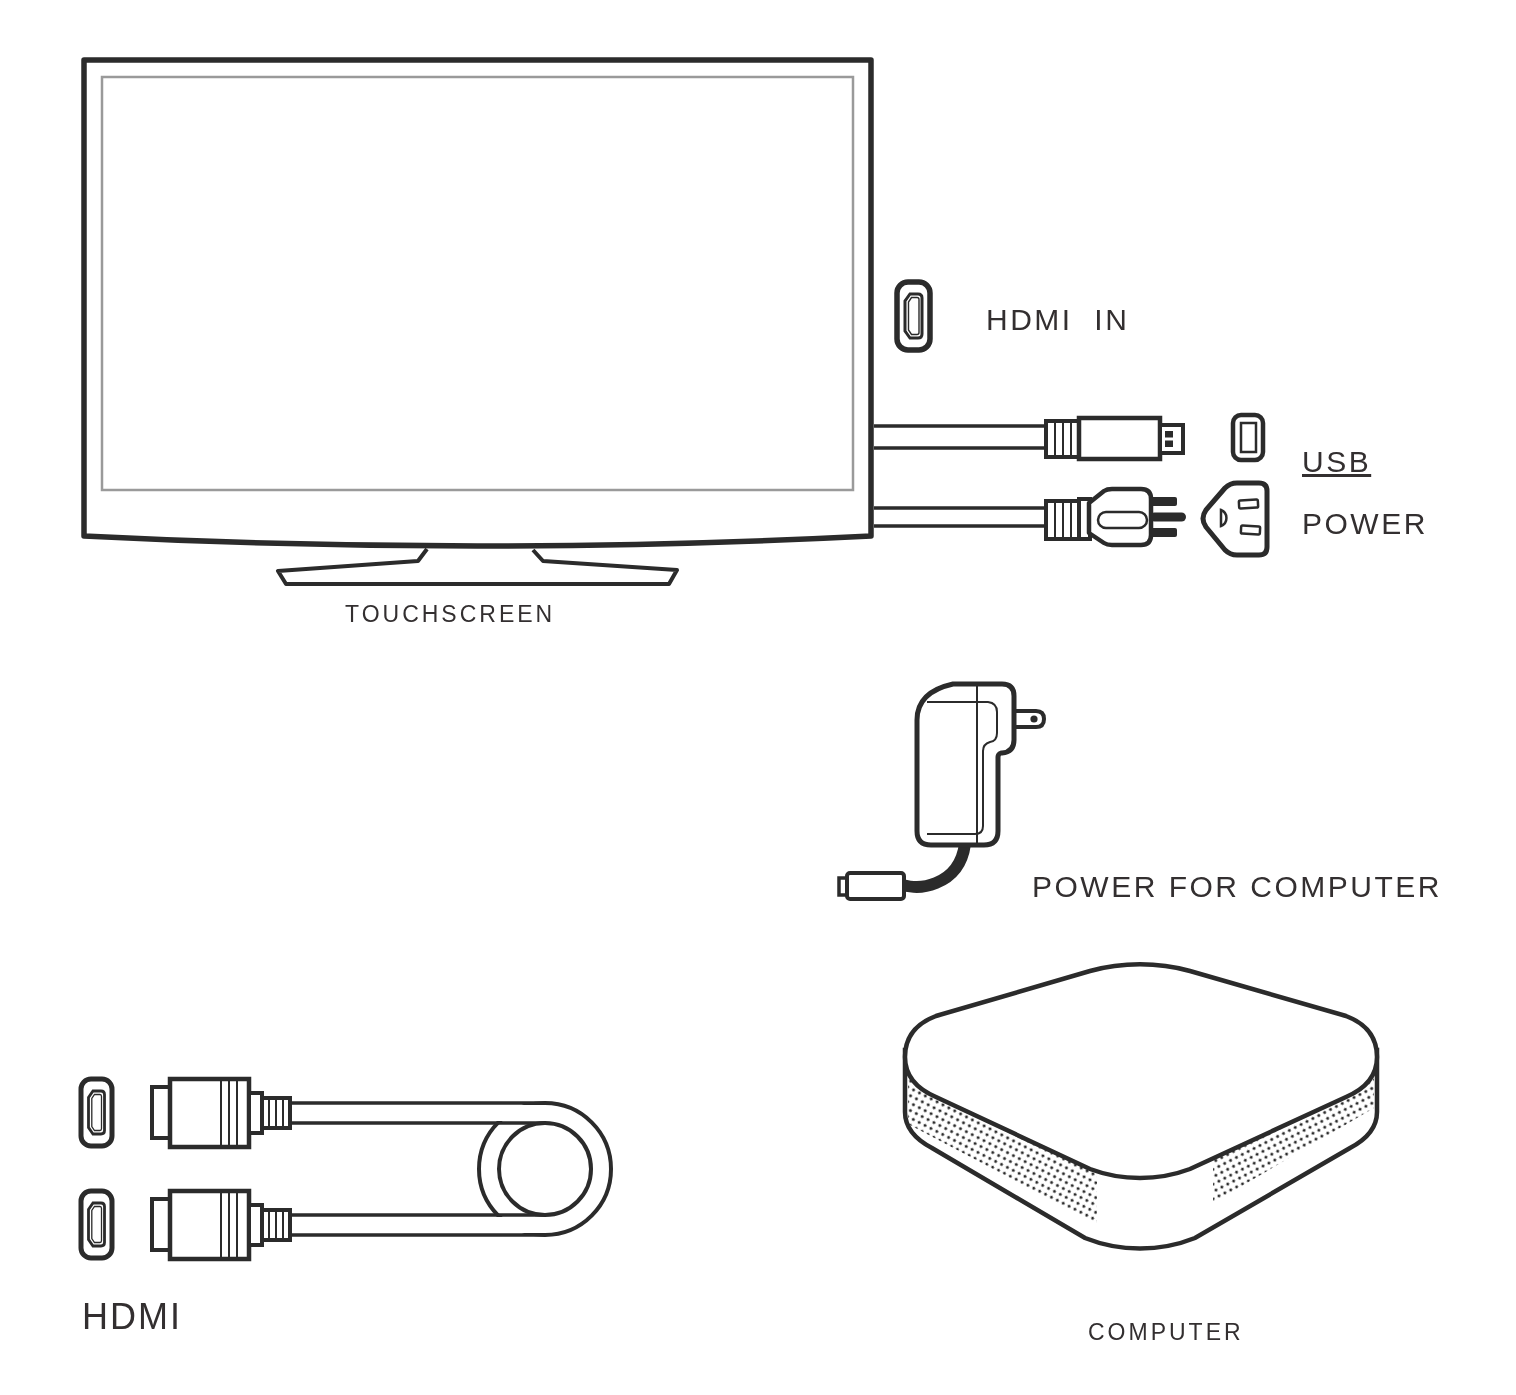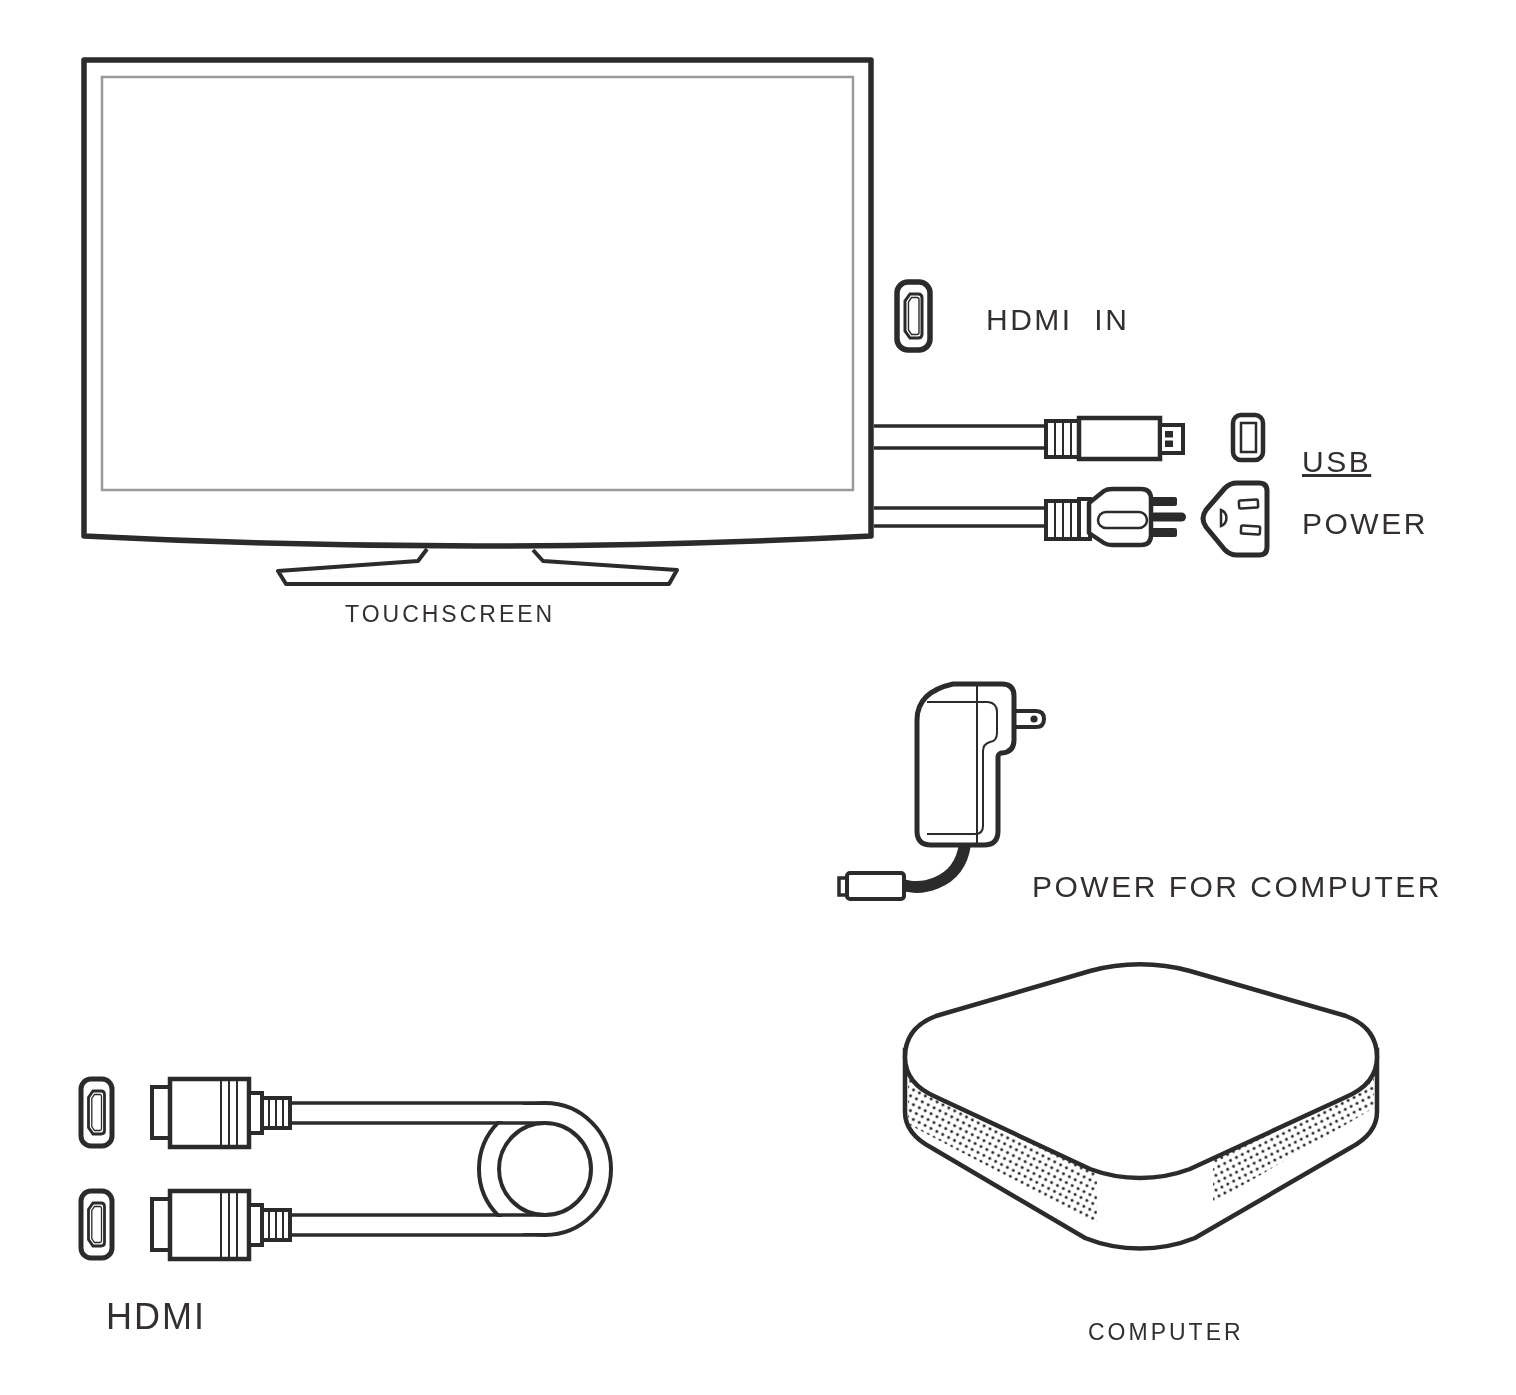--- a/index.html
+++ b/index.html
@@ -7,21 +7,21 @@
     width:1516px;height:1395px;position:relative;background:#ffffff;
     font-family:"Liberation Sans",sans-serif;overflow:hidden;
   }
   #art{position:absolute;left:0;top:0;width:1516px;height:1395px;}
   .label{
     position:absolute;color:#332f30;letter-spacing:2.5px;line-height:1;
     white-space:pre;font-family:"Liberation Sans",sans-serif;font-weight:400;
   }
   .lbl-30{font-size:30px;}
   .lbl-34{font-size:23px;letter-spacing:3px;}
-  .lbl-36{font-size:36px;letter-spacing:2px;margin-left:24px;}
+  .lbl-36{font-size:36px;letter-spacing:2px;}
 </style>
 </head>
 <body>
 
 <svg id="art" viewBox="0 0 1516 1395" aria-hidden="true">
   <defs>
     <pattern id="dotsL" width="6.6" height="6.6" patternUnits="userSpaceOnUse" patternTransform="rotate(27)">
       <circle cx="2" cy="2" r="1.55" fill="#2b2b2b"></circle>
     </pattern>
     <pattern id="dotsR" width="6.6" height="6.6" patternUnits="userSpaceOnUse" patternTransform="rotate(-27)">

